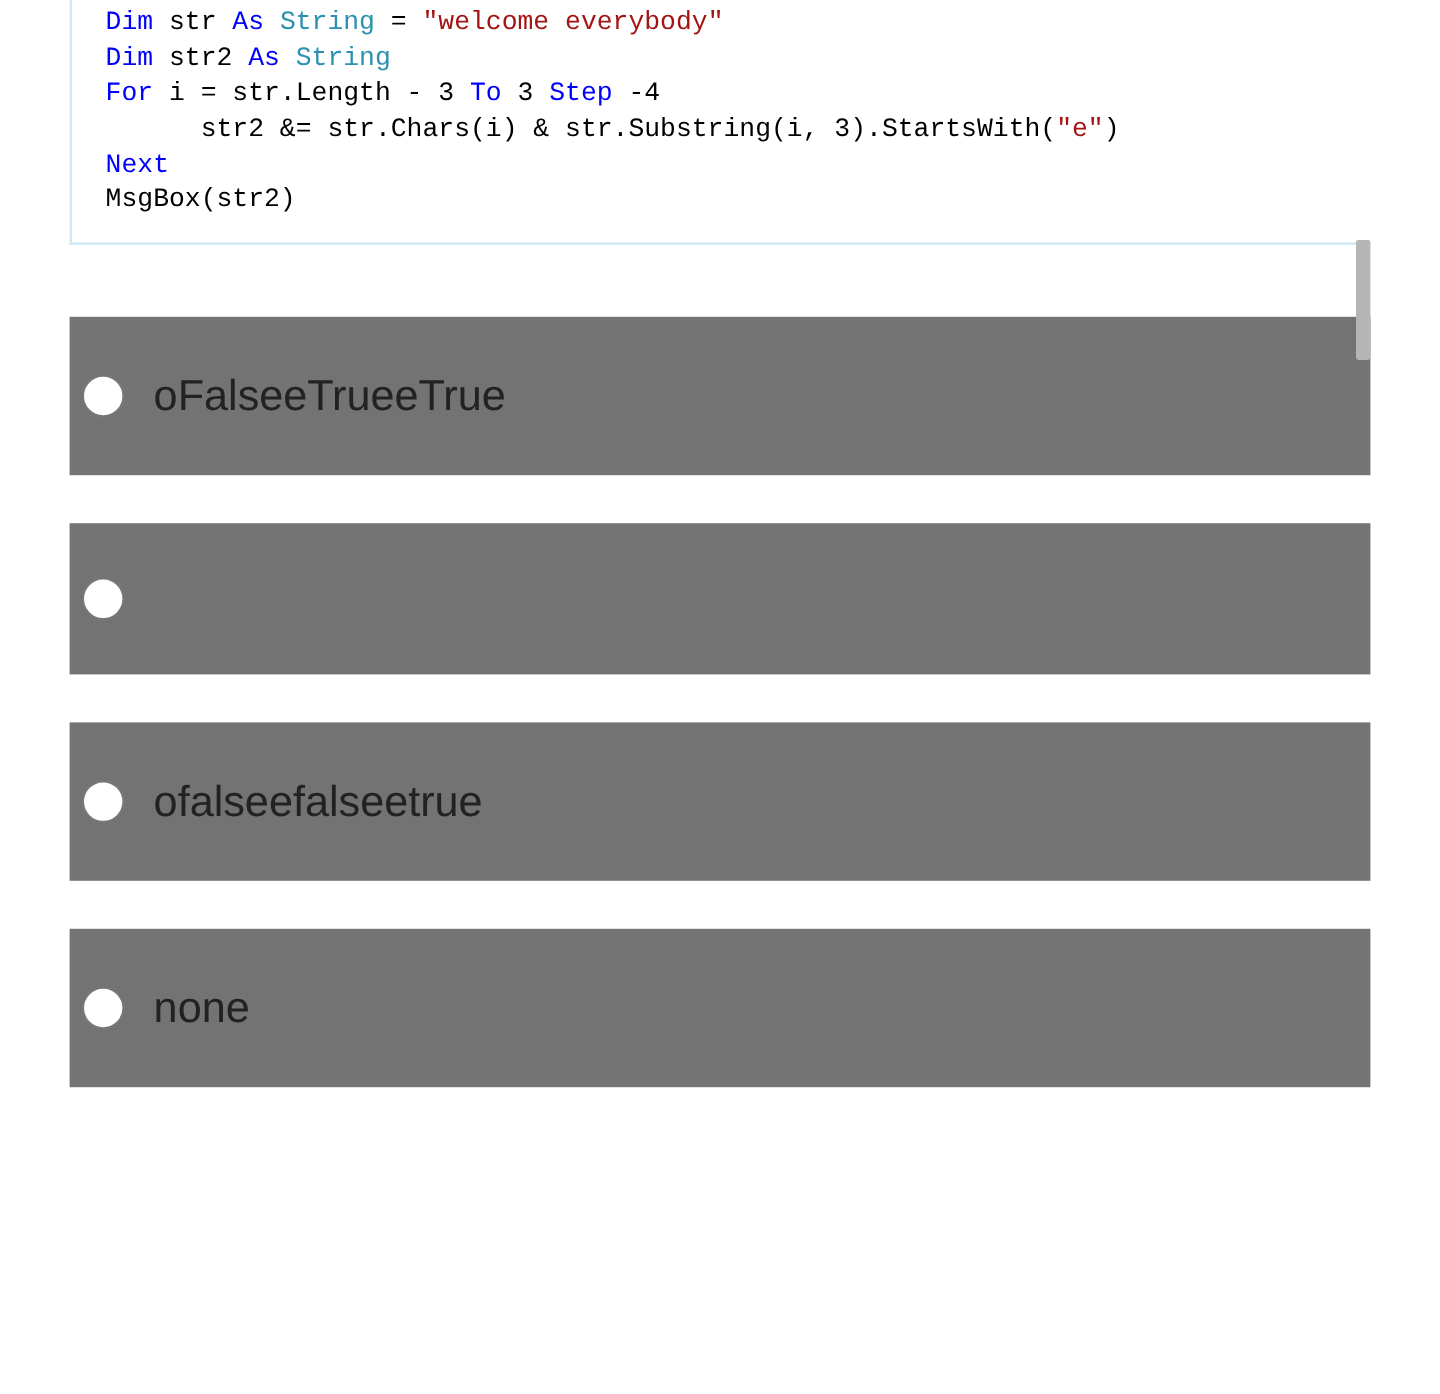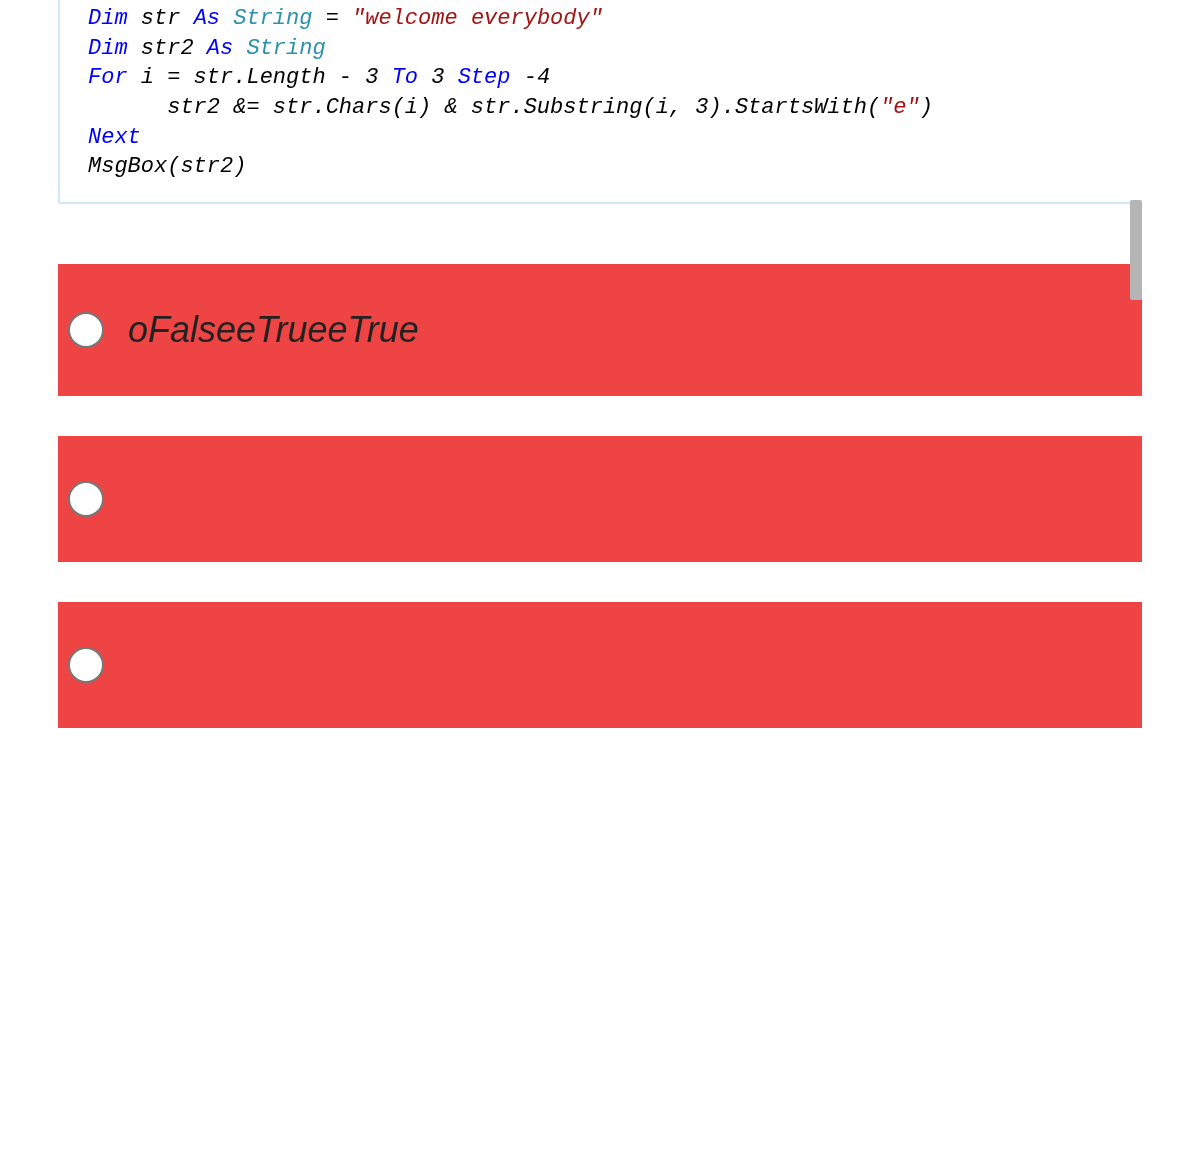--- a/index.html
+++ b/index.html
@@ -5,21 +5,20 @@
   body {
     margin: 0;
     padding: 0;
     font-family: "Segoe UI", Arial, sans-serif;
     background: #ffffff;
     width: 1200px;
   }
   .container {
     width: 1200px;
     box-sizing: border-box;
-    font-style: italic;
   }
   .code-block {
     margin: 0 58px 0 58px;
     padding: 4px 28px 20px 28px;
     border-left: 2px solid #d0e8f5;
     border-bottom: 2px solid #d0e8f5;
     font-family: Consolas, "Courier New", monospace;
     font-size: 22px;
     line-height: 1.35;
     white-space: pre;
@@ -28,21 +27,21 @@
   }
   .kw { color: #0000ff; }
   .cls { color: #2b91af; }
   .str { color: #a31515; }
   .options {
     margin-top: 60px;
   }
   .option {
     display: flex;
     align-items: center;
-    background: #ef4444;
+    background: #737373;
     margin: 0 58px 40px 58px;
     padding: 45px 20px 45px 10px;
     box-sizing: border-box;
   }
   .radio {
     width: 32px;
     height: 32px;
     border: 2px solid #777;
     border-radius: 50%;
     margin-right: 24px;
@@ -79,15 +78,20 @@
   <div class="options">
     <div class="option">
       <div class="radio"></div>
       <div class="option-label">oFalseeTrueeTrue</div>
     </div>
     <div class="option">
       <div class="radio"></div>
     </div>
     <div class="option">
       <div class="radio"></div>
+      <div class="option-label">ofalseefalseetrue</div>
+    </div>
+    <div class="option">
+      <div class="radio"></div>
+      <div class="option-label">none</div>
     </div>
   </div>
 </div>
 
 </body></html>

